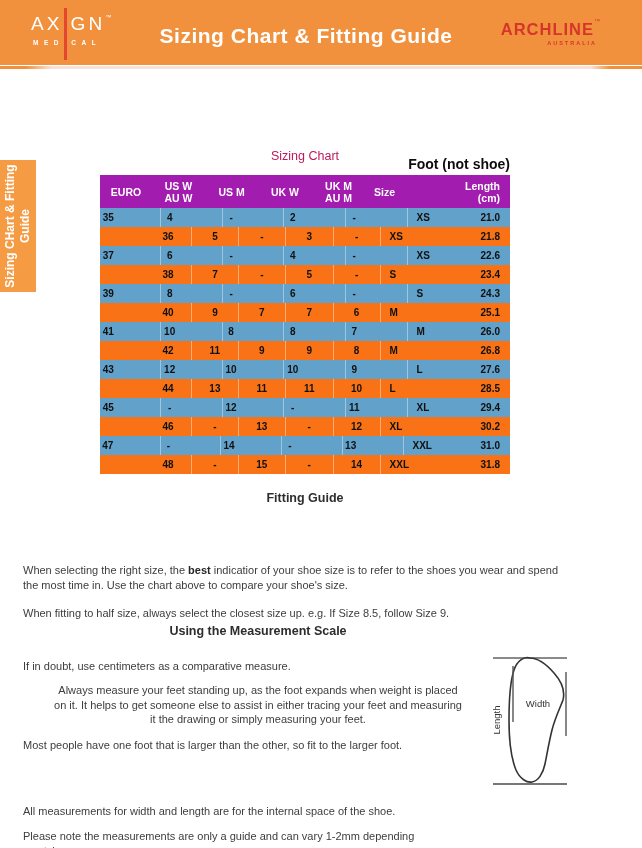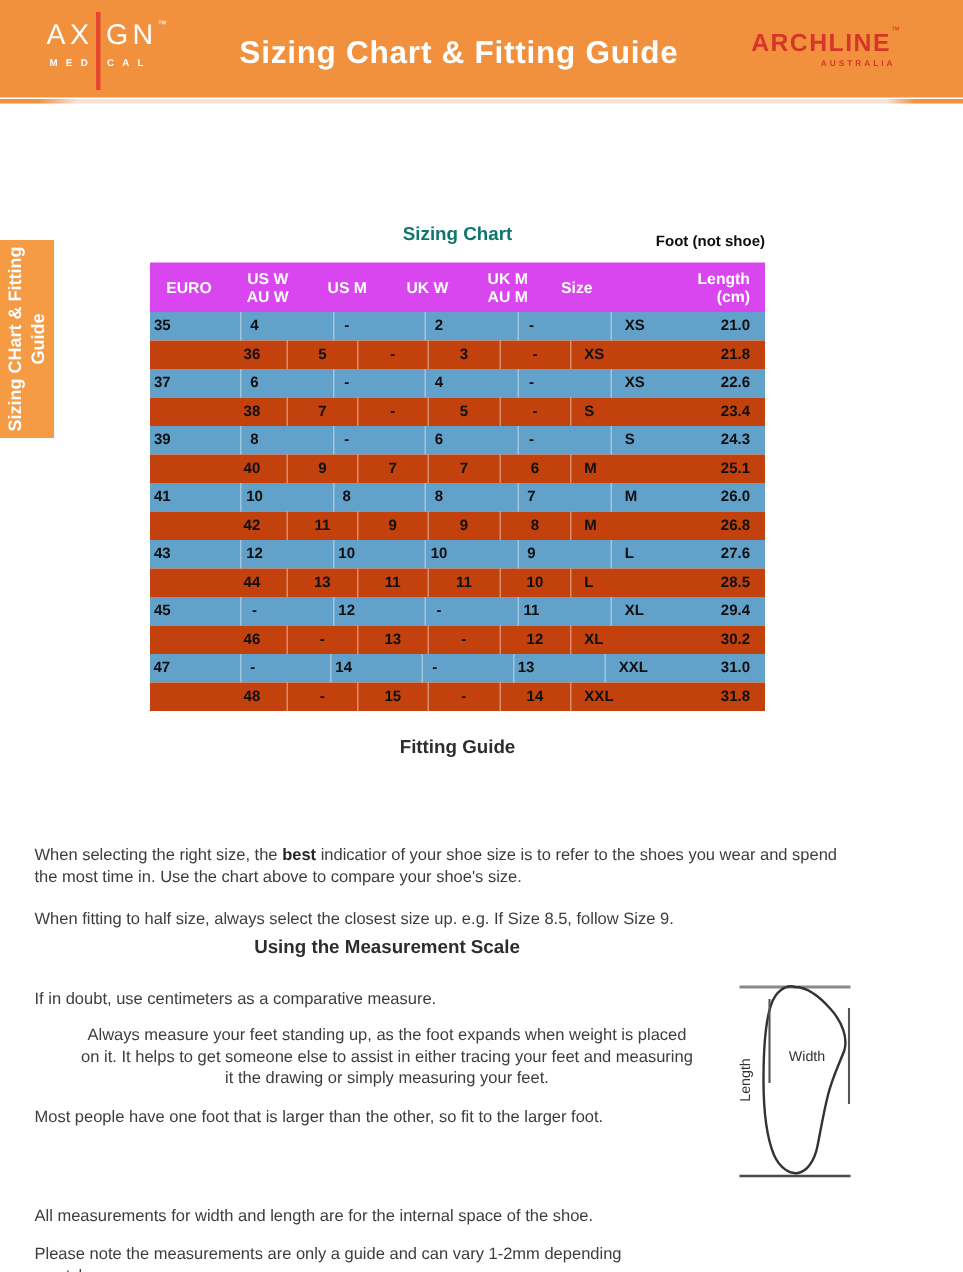--- a/index.html
+++ b/index.html
@@ -24,28 +24,28 @@
   .archline-sub { display:block; font-size:5.5px; letter-spacing:2px; font-weight:700; margin-top:1px; padding-right:3px; }
   .divider { position:absolute; left:0; top:66px; width:642px; height:2.5px;
     background:linear-gradient(to right,#F2913D 0 4%, #f5e3d9 8% 92%, #F2913D 95% 100%); }
   
   .side-tab { position:absolute; left:0; top:160px; width:36px; height:132px; background:#F49B44; }
   .tab-inner { position:absolute; left:-48px; top:48px; width:132px; height:36px;
     transform:rotate(-90deg); display:flex; flex-direction:column; justify-content:center;
     text-align:center; color:#fff; font-size:12px; font-weight:700; line-height:15px; }
   
   .chart-title { position:absolute; left:100px; width:410px; top:149px; text-align:center;
-    font-size:12.5px; font-weight:700; color:#0f766e; }
-  .foot-note { position:absolute; right:132px; top:156px; font-size:10px; font-weight:700; color:#0d0d0d; }
+    font-size:12.5px; font-weight:400; color:#be185d; }
+  .foot-note { position:absolute; right:132px; top:156px; font-size:14px; font-weight:700; color:#0d0d0d; }
   .size-table { position:absolute; left:100px; top:175px; width:410px; }
-  .thead { display:flex; height:33px; align-items:flex-end; background:#d946ef;
+  .thead { display:flex; height:33px; align-items:flex-end; background:#a21caf;
     color:#fff; font-size:10.5px; font-weight:700; }
   .trow { display:flex; height:19px; align-items:center; font-size:10px; font-weight:700; color:#101010; }
   .trow.odd  { background:#62A1C9;gap:44px; }
-  .trow.even { background:#c2410c;padding-left:45px; }
+  .trow.even { background:#f97316;padding-left:45px; }
   .tcell, .thcell { height:100%; display:flex; align-items:center; justify-content:center; }
   .thcell { white-space:pre-line; line-height:12px; text-align:center; }
   .c0 { width:52px; } .c1 { width:53px; } .c2 { width:53px; }
   .c3 { width:54px; } .c4 { width:53px; } .c5 { width:55px; } .c6 { width:90px; }
   .tcell.c1,.tcell.c2,.tcell.c3,.tcell.c4,.tcell.c5 { border-left:1px solid rgba(255,255,255,0.40); }
   .c5 { justify-content:flex-start; padding-left:9px; }
   .c6 { justify-content:flex-end; padding-right:10px; text-align:right; }
   
   .h-section { position:absolute; text-align:center; font-size:12.5px; font-weight:700; color:#2d2d2d; }
   .h-fitting { left:100px; width:410px; top:491px; }

